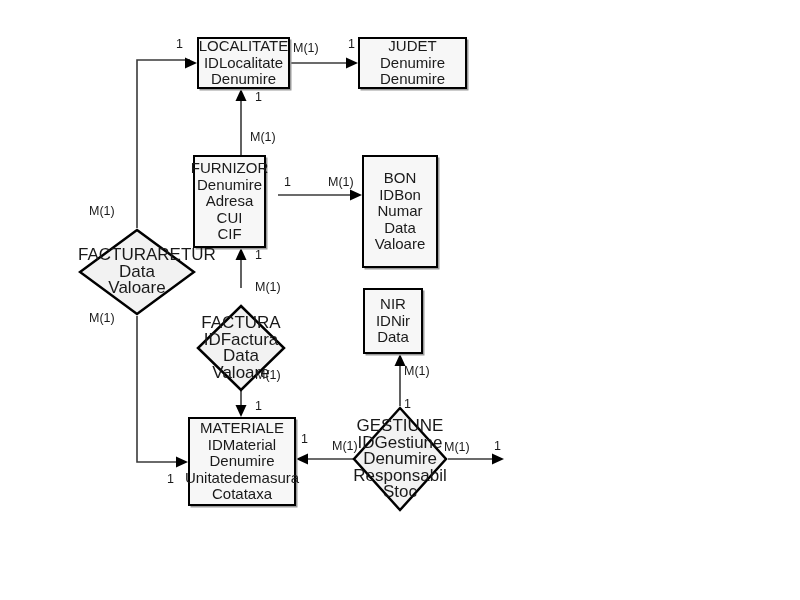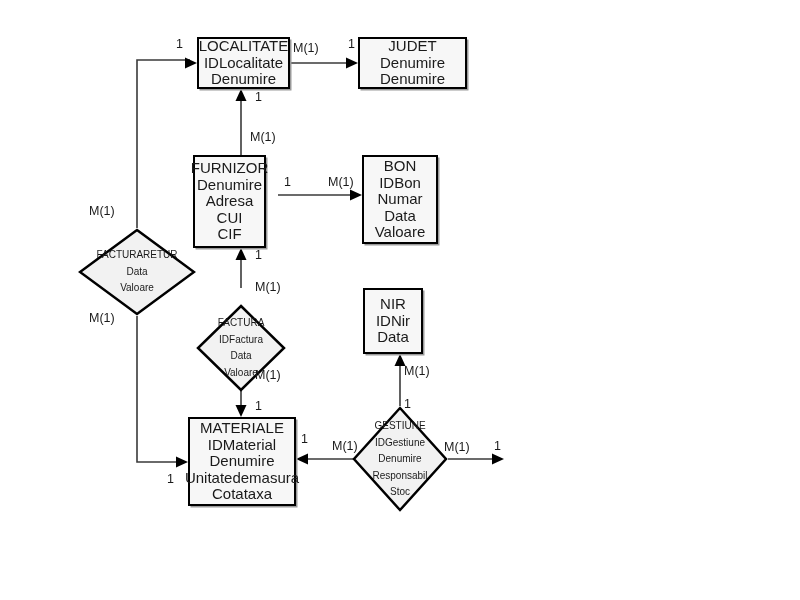--- a/index.html
+++ b/index.html
@@ -59,21 +59,21 @@
     height: 100%;
   }
   .rel .shape svg { display: block; }
   .rel .rel-text {
     position: absolute;
     left: 0;
     top: 50%;
     width: 100%;
     transform: translateY(-50%);
     text-align: center;
-    font-size: 10px;
+    font-size: 17px;
     line-height: 16.5px;
     color: #1a1a1a;
     pointer-events: none;
   }
   .rel .rel-text .attr { white-space: nowrap; }
 
   
   .card {
     position: absolute;
     font-size: 12.5px;
@@ -138,21 +138,21 @@
   </div>
 
   <div class="entity" style="left:193px; top:155px; width:73px; height:93px;">
     <div class="attr">FURNIZOR</div>
     <div class="attr">Denumire</div>
     <div class="attr">Adresa</div>
     <div class="attr">CUI</div>
     <div class="attr">CIF</div>
   </div>
 
-  <div class="entity" style="left:362px; top:155px; width:76px; height:89px;">
+  <div class="entity" style="left:362px; top:155px; width:76px; height:113px;">
     <div class="attr">BON</div>
     <div class="attr">IDBon</div>
     <div class="attr">Numar</div>
     <div class="attr">Data</div>
     <div class="attr">Valoare</div>
   </div>
 
   <div class="entity" style="left:363px; top:288px; width:60px; height:66px;">
     <div class="attr">NIR</div>
     <div class="attr">IDNir</div>

